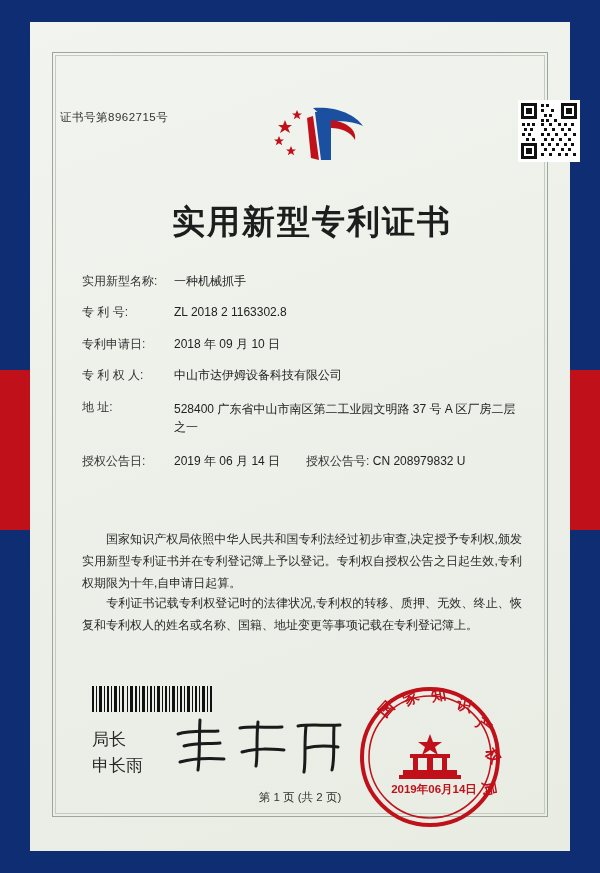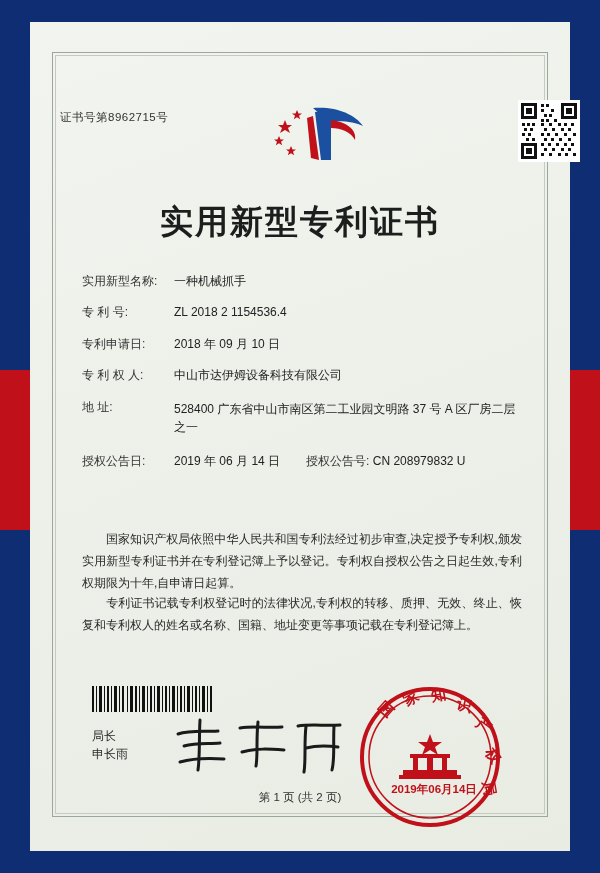--- a/index.html
+++ b/index.html
@@ -91,21 +91,21 @@
     position: absolute;
     right: 30px;
     top: 78px;
     width: 62px;
     height: 62px;
     background: #ffffff;
   }
   .qr svg { display:block; }
   .title {
     position: absolute;
-    left: 0;
+    left: 12px;
     top: 178px;
     width: 540px;
     text-align: center;
     font-size: 33px;
     font-weight: bold;
     letter-spacing: 2px;
     color: #1d1d1d;
     font-family: "DejaVu Sans", sans-serif;
   }
   .fields {
@@ -161,21 +161,21 @@
     position: absolute;
     left: 62px;
     top: 664px;
     width: 120px;
     height: 26px;
   }
   .sig-labels {
     position: absolute;
     left: 62px;
     top: 705px;
-    font-size: 12px;
+    font-size: 17px;
     line-height: 1.5;
     color: #2a2a2a;
   }
   .signature {
     position: absolute;
     left: 140px;
     top: 690px;
     width: 180px;
     height: 70px;
   }
@@ -313,21 +313,21 @@
         </svg>
       </div>
 
       <div class="title">实用新型专利证书</div>
 
       <div class="fields">
         <div class="frow">
           <span class="flabel">实用新型名称:</span><span class="fvalue">一种机械抓手</span>
         </div>
         <div class="frow">
-          <span class="flabel">专 利 号:</span><span class="fvalue">ZL 2018 2 1154536.4</span>
+          <span class="flabel">专 利 号:</span><span class="fvalue">ZL 2018 2 1163302.8</span>
         </div>
         <div class="frow">
           <span class="flabel">专利申请日:</span><span class="fvalue">2018 年 09 月 10 日</span>
         </div>
         <div class="frow">
           <span class="flabel">专 利 权 人:</span><span class="fvalue">中山市达伊姆设备科技有限公司</span>
         </div>
         <div class="frow frow-addr">
           <span class="flabel">地 址:</span><span class="fvalue">528400 广东省中山市南区第二工业园文明路 37 号 A 区厂房二层之一</span>
         </div>

